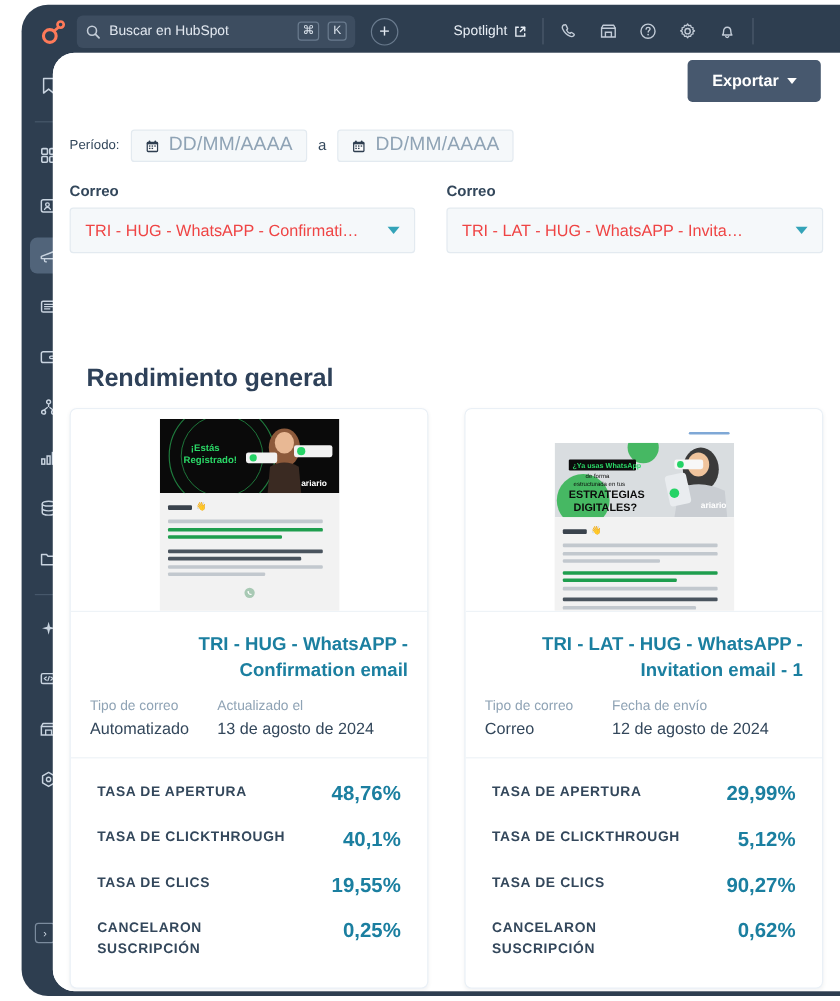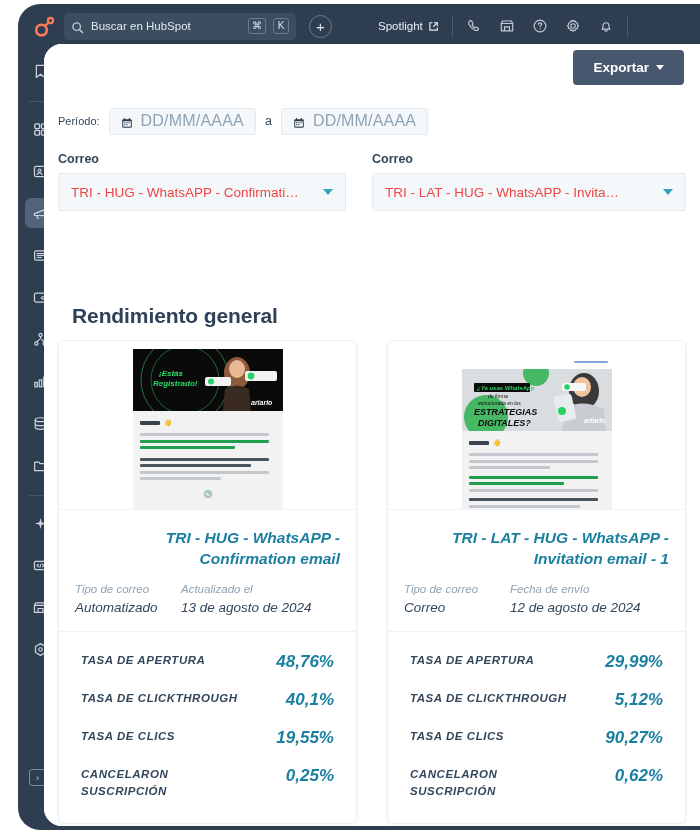--- a/index.html
+++ b/index.html
@@ -265,21 +265,20 @@
     display: flex;
     gap: 30px;
   }
   .card {
     width: 299px;
     background: #ffffff;
     border: 1px solid #eaf0f6;
     border-radius: 6px;
     box-shadow: 0 1px 3px rgba(45,62,80,.06);
     overflow: hidden;
-    font-style: italic;
   }
 
   .thumb-wrap {
     height: 169px;
     background: #ffffff;
     display: flex; align-items: flex-start; justify-content: center;
     overflow: hidden;
     border-bottom: 1px solid #eef3f7;
     position: relative;
   }

